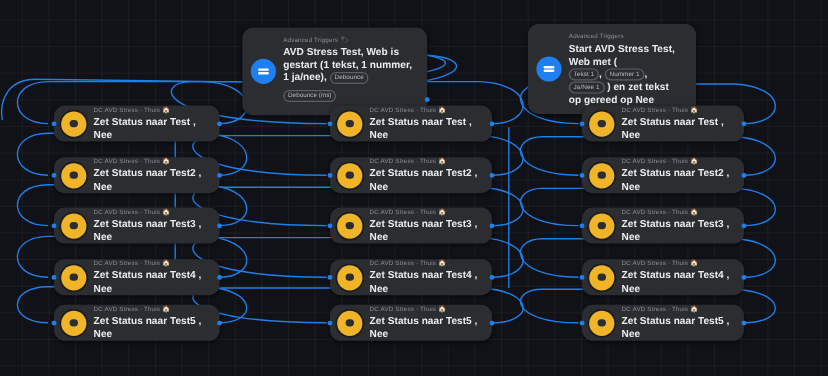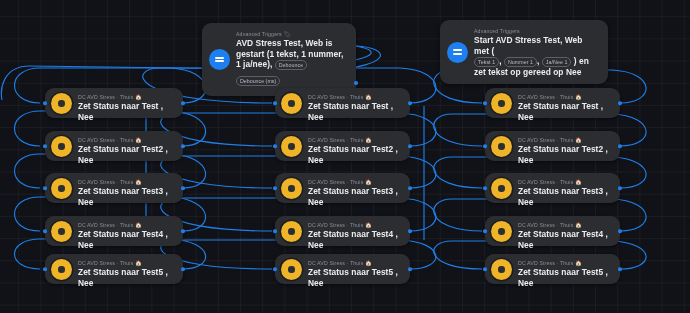--- a/index.html
+++ b/index.html
@@ -32,21 +32,21 @@
     height: 313px;
     pointer-events: none;
   }
 
   
   .node {
     position: absolute;
     background: #2b2d31;
     border-radius: 9px;
     display: flex;
-    align-items: flex-start;
+    align-items: center;
     padding: 5px 10px 5px 6px;
     box-shadow: 0 1px 3px rgba(0,0,0,0.5);
   }
 
   .node-body { display: flex; flex-direction: column; justify-content: center; }
 
   .node-sub {
     font-size: 5.2px;
     color: #8b8f98;
     letter-spacing: 0.15px;
@@ -181,21 +181,21 @@
         <span>AVD Stress Test, Web is gestart (1 tekst, 1 nummer, 1 ja/nee),</span>
         <span class="chip">Debounce</span>
       </div>
       <div class="chiprow">
         <span class="chip">Debounce (ms)</span>
       </div>
     </div>
     <span class="port out" style="top:auto; bottom:11px; transform:none;"></span>
   </div>
 
-  <div class="trigger" style="left:440px; top:20px; width:168px;">
+  <div class="trigger" style="left:440px; top:20px; width:140px;">
     <div class="icon-wrap icon-blue">
       <span class="bars">
           <i></i>
           <i></i>
         </span>
     </div>
     <div class="node-body">
       <div class="node-sub">
         <span>Advanced Triggers</span>
       </div>

